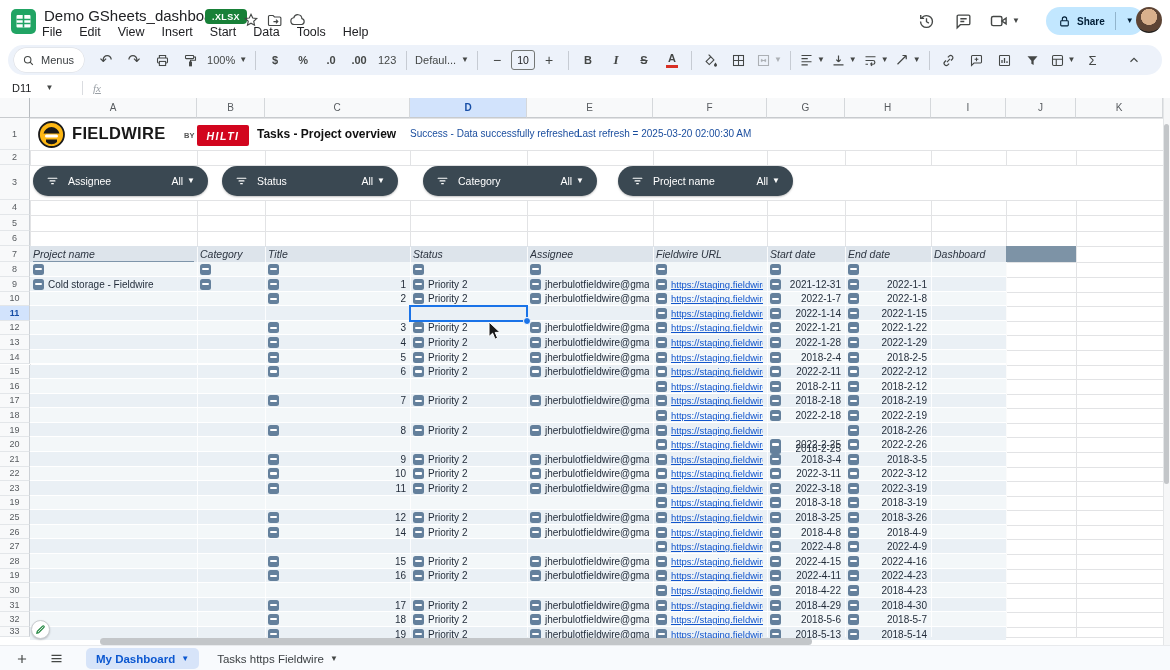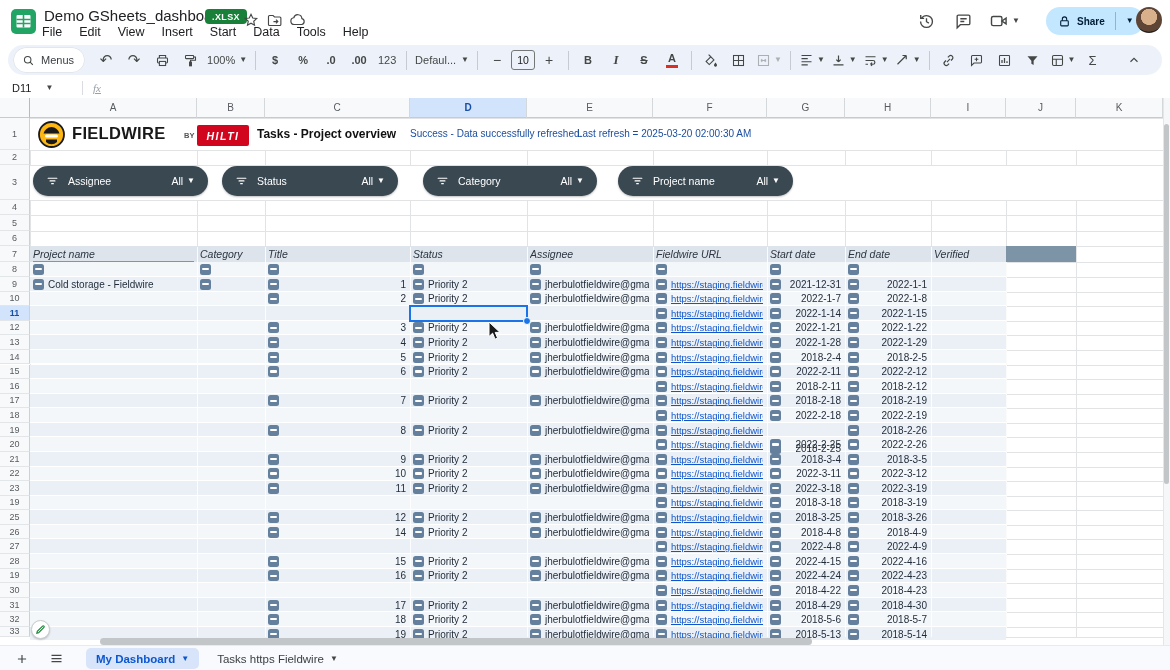--- a/index.html
+++ b/index.html
@@ -403,21 +403,21 @@
       <div class="wvl" style="left:931px;top:247px;height:390px"></div>
       <div class="wvl" style="left:1006px;top:262px;height:375px"></div>
       <div class="th u" style="left:33px;top:247px;width:161px;height:14px">Project name</div>
       <div class="th" style="left:200px;top:247px;width:62px;height:14px">Category</div>
       <div class="th" style="left:268px;top:247px;width:139px;height:14px">Title</div>
       <div class="th" style="left:413px;top:247px;width:111px;height:14px">Status</div>
       <div class="th" style="left:530px;top:247px;width:120px;height:14px">Assignee</div>
       <div class="th" style="left:656px;top:247px;width:108px;height:14px">Fieldwire URL</div>
       <div class="th" style="left:770px;top:247px;width:72px;height:14px">Start date</div>
       <div class="th" style="left:848px;top:247px;width:80px;height:14px">End date</div>
-      <div class="th" style="left:934px;top:247px;width:69px;height:14px">Verified</div>
+      <div class="th" style="left:934px;top:247px;width:69px;height:14px">Dashboard</div>
       <div class="cell" style="left:33px;top:263px;height:13px">
         <span class="chip"></span>
       </div>
       <div class="cell" style="left:200px;top:263px;height:13px">
         <span class="chip"></span>
       </div>
       <div class="cell" style="left:268px;top:263px;height:13px">
         <span class="chip"></span>
       </div>
       <div class="cell" style="left:413px;top:263px;height:13px">
@@ -861,21 +861,21 @@
       <div class="cell " style="left:530px;top:569.6px;width:119px;height:12.6px">
         <span class="chip"></span>
         <span>jherbulotfieldwire@gmail.</span>
       </div>
       <div class="cell " style="left:656px;top:569.6px;width:107px;height:12.6px">
         <span class="chip"></span>
         <span class="link">https://staging.fieldwire.c</span>
       </div>
       <div class="cell right" style="left:770px;top:569.6px;width:71px;height:12.6px">
         <span class="chip"></span>
-        <span>2022-4-24</span>
+        <span>2022-4-11</span>
       </div>
       <div class="cell right" style="left:848px;top:569.6px;width:79px;height:12.6px">
         <span class="chip"></span>
         <span>2022-4-23</span>
       </div>
       <div class="cell " style="left:656px;top:584.2px;width:107px;height:12.6px">
         <span class="chip"></span>
         <span class="link">https://staging.fieldwire.c</span>
       </div>
       <div class="cell right" style="left:770px;top:584.2px;width:71px;height:12.6px">

